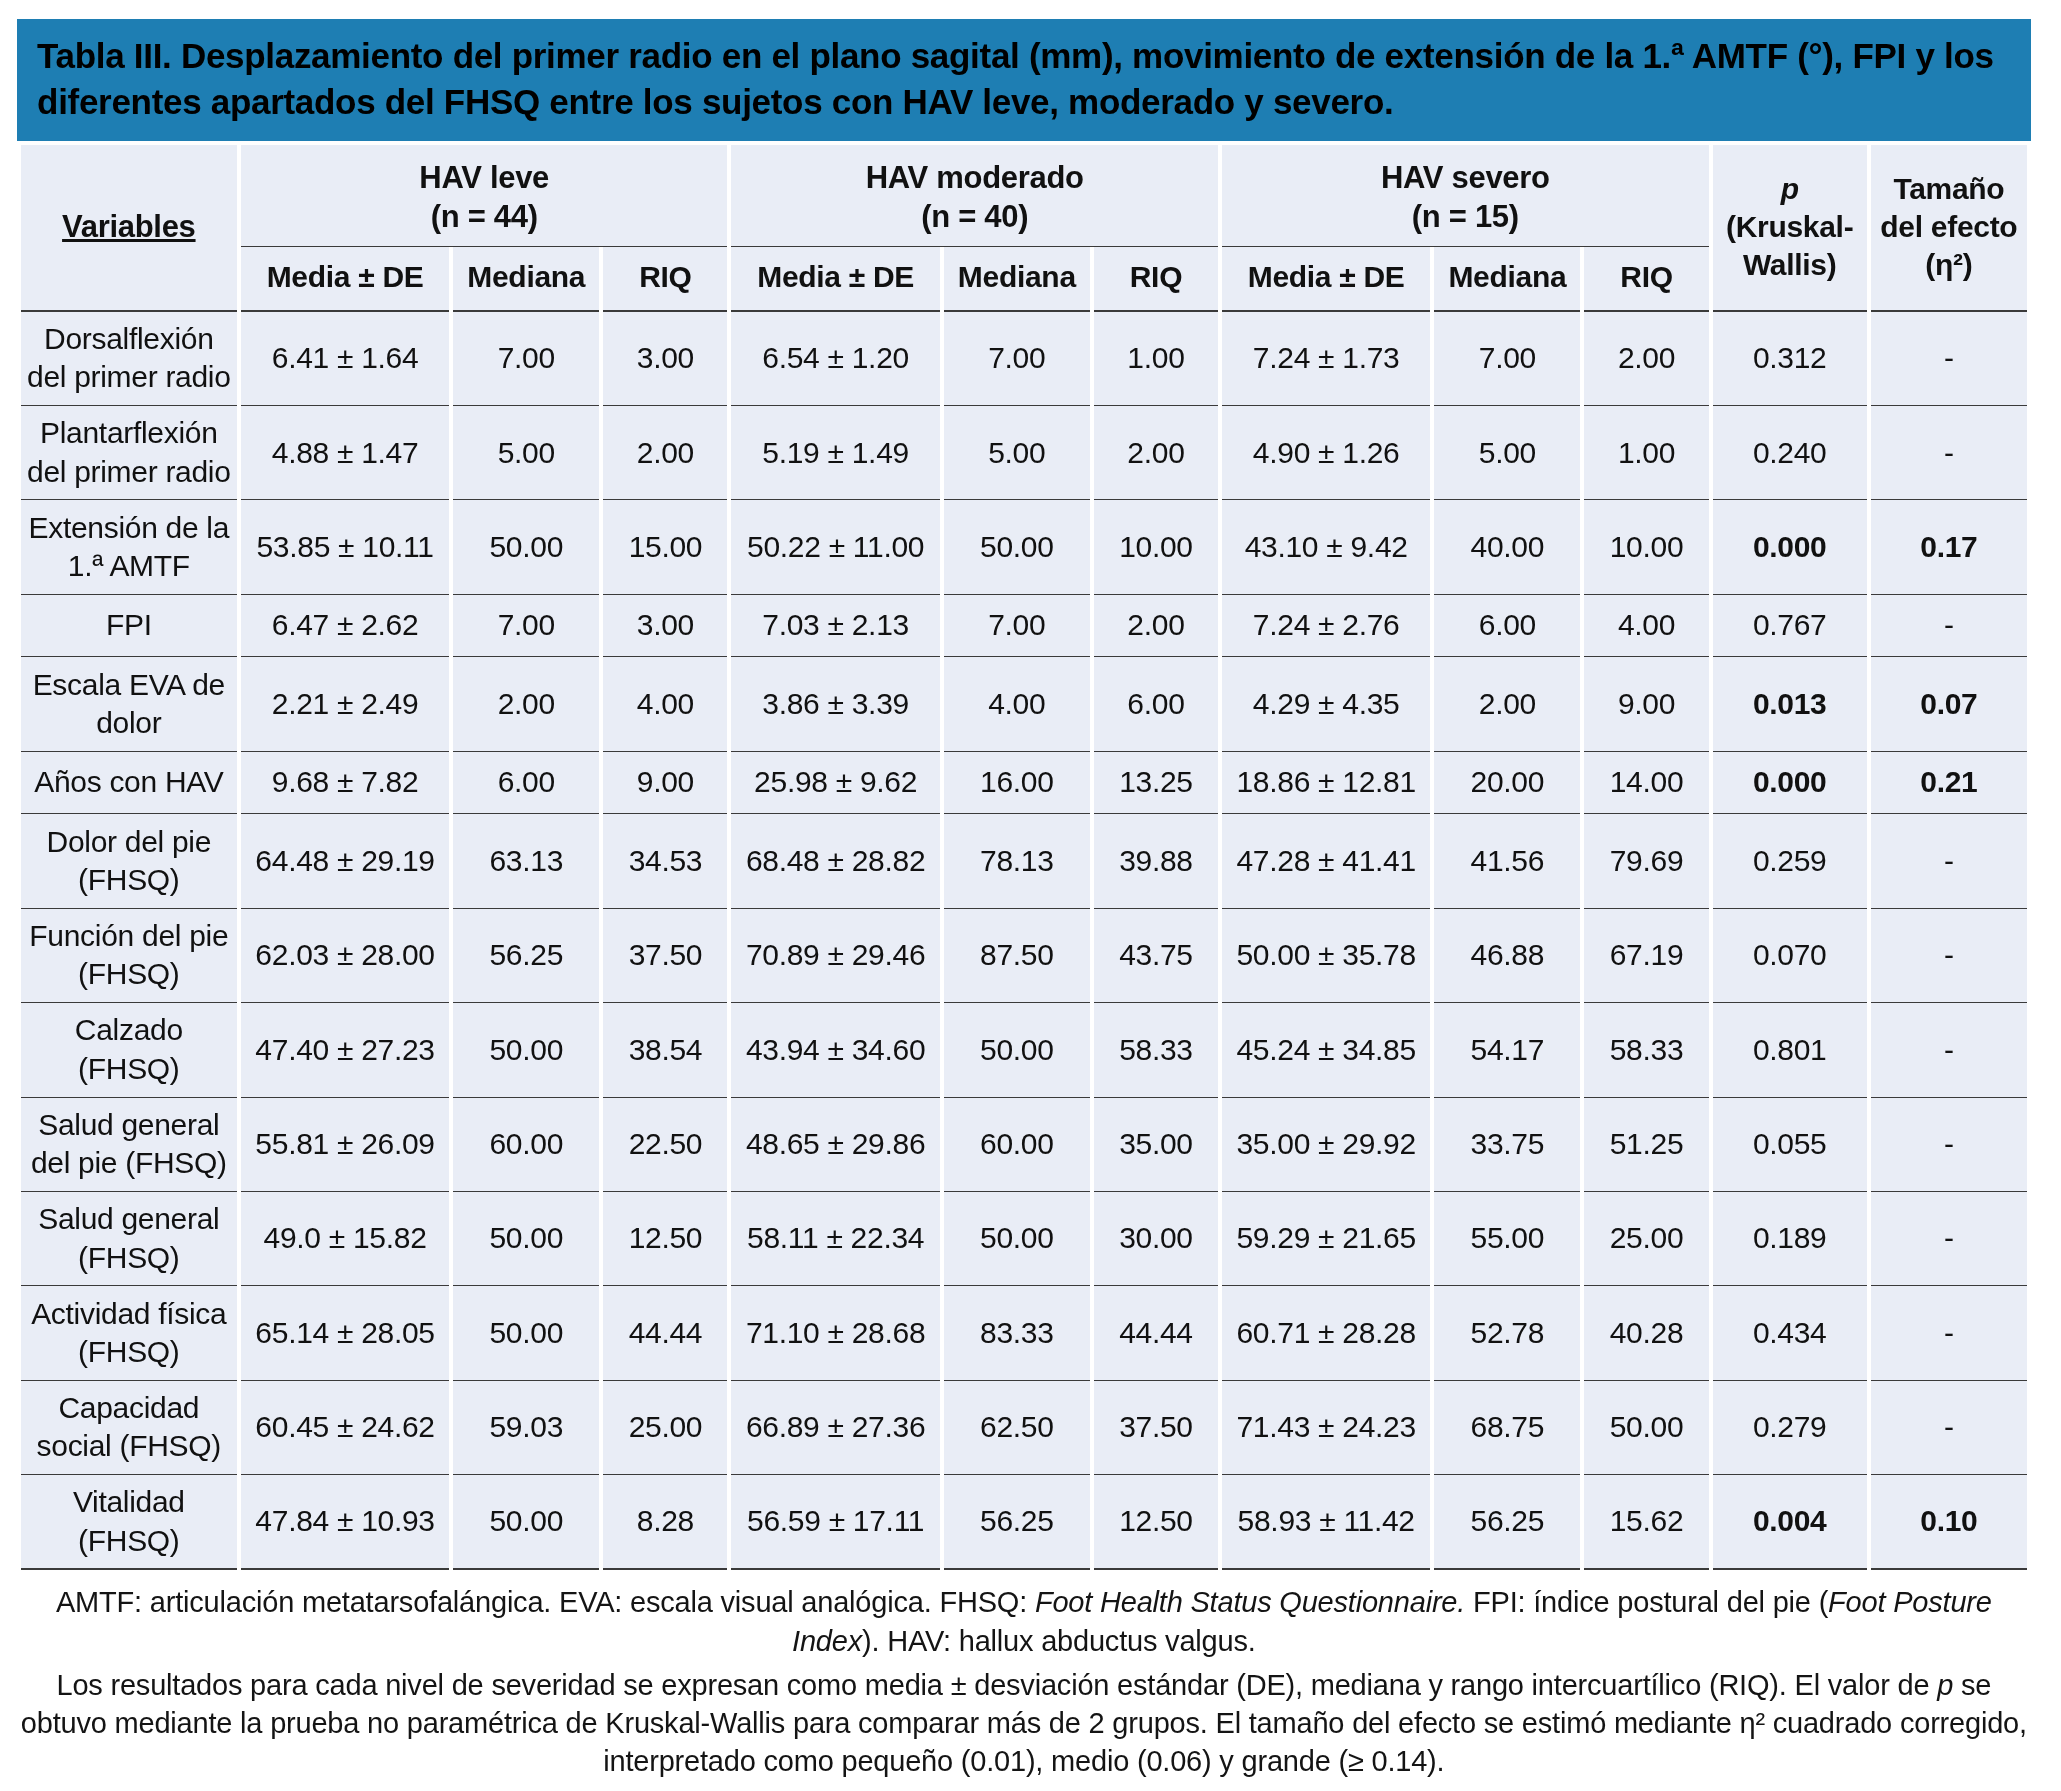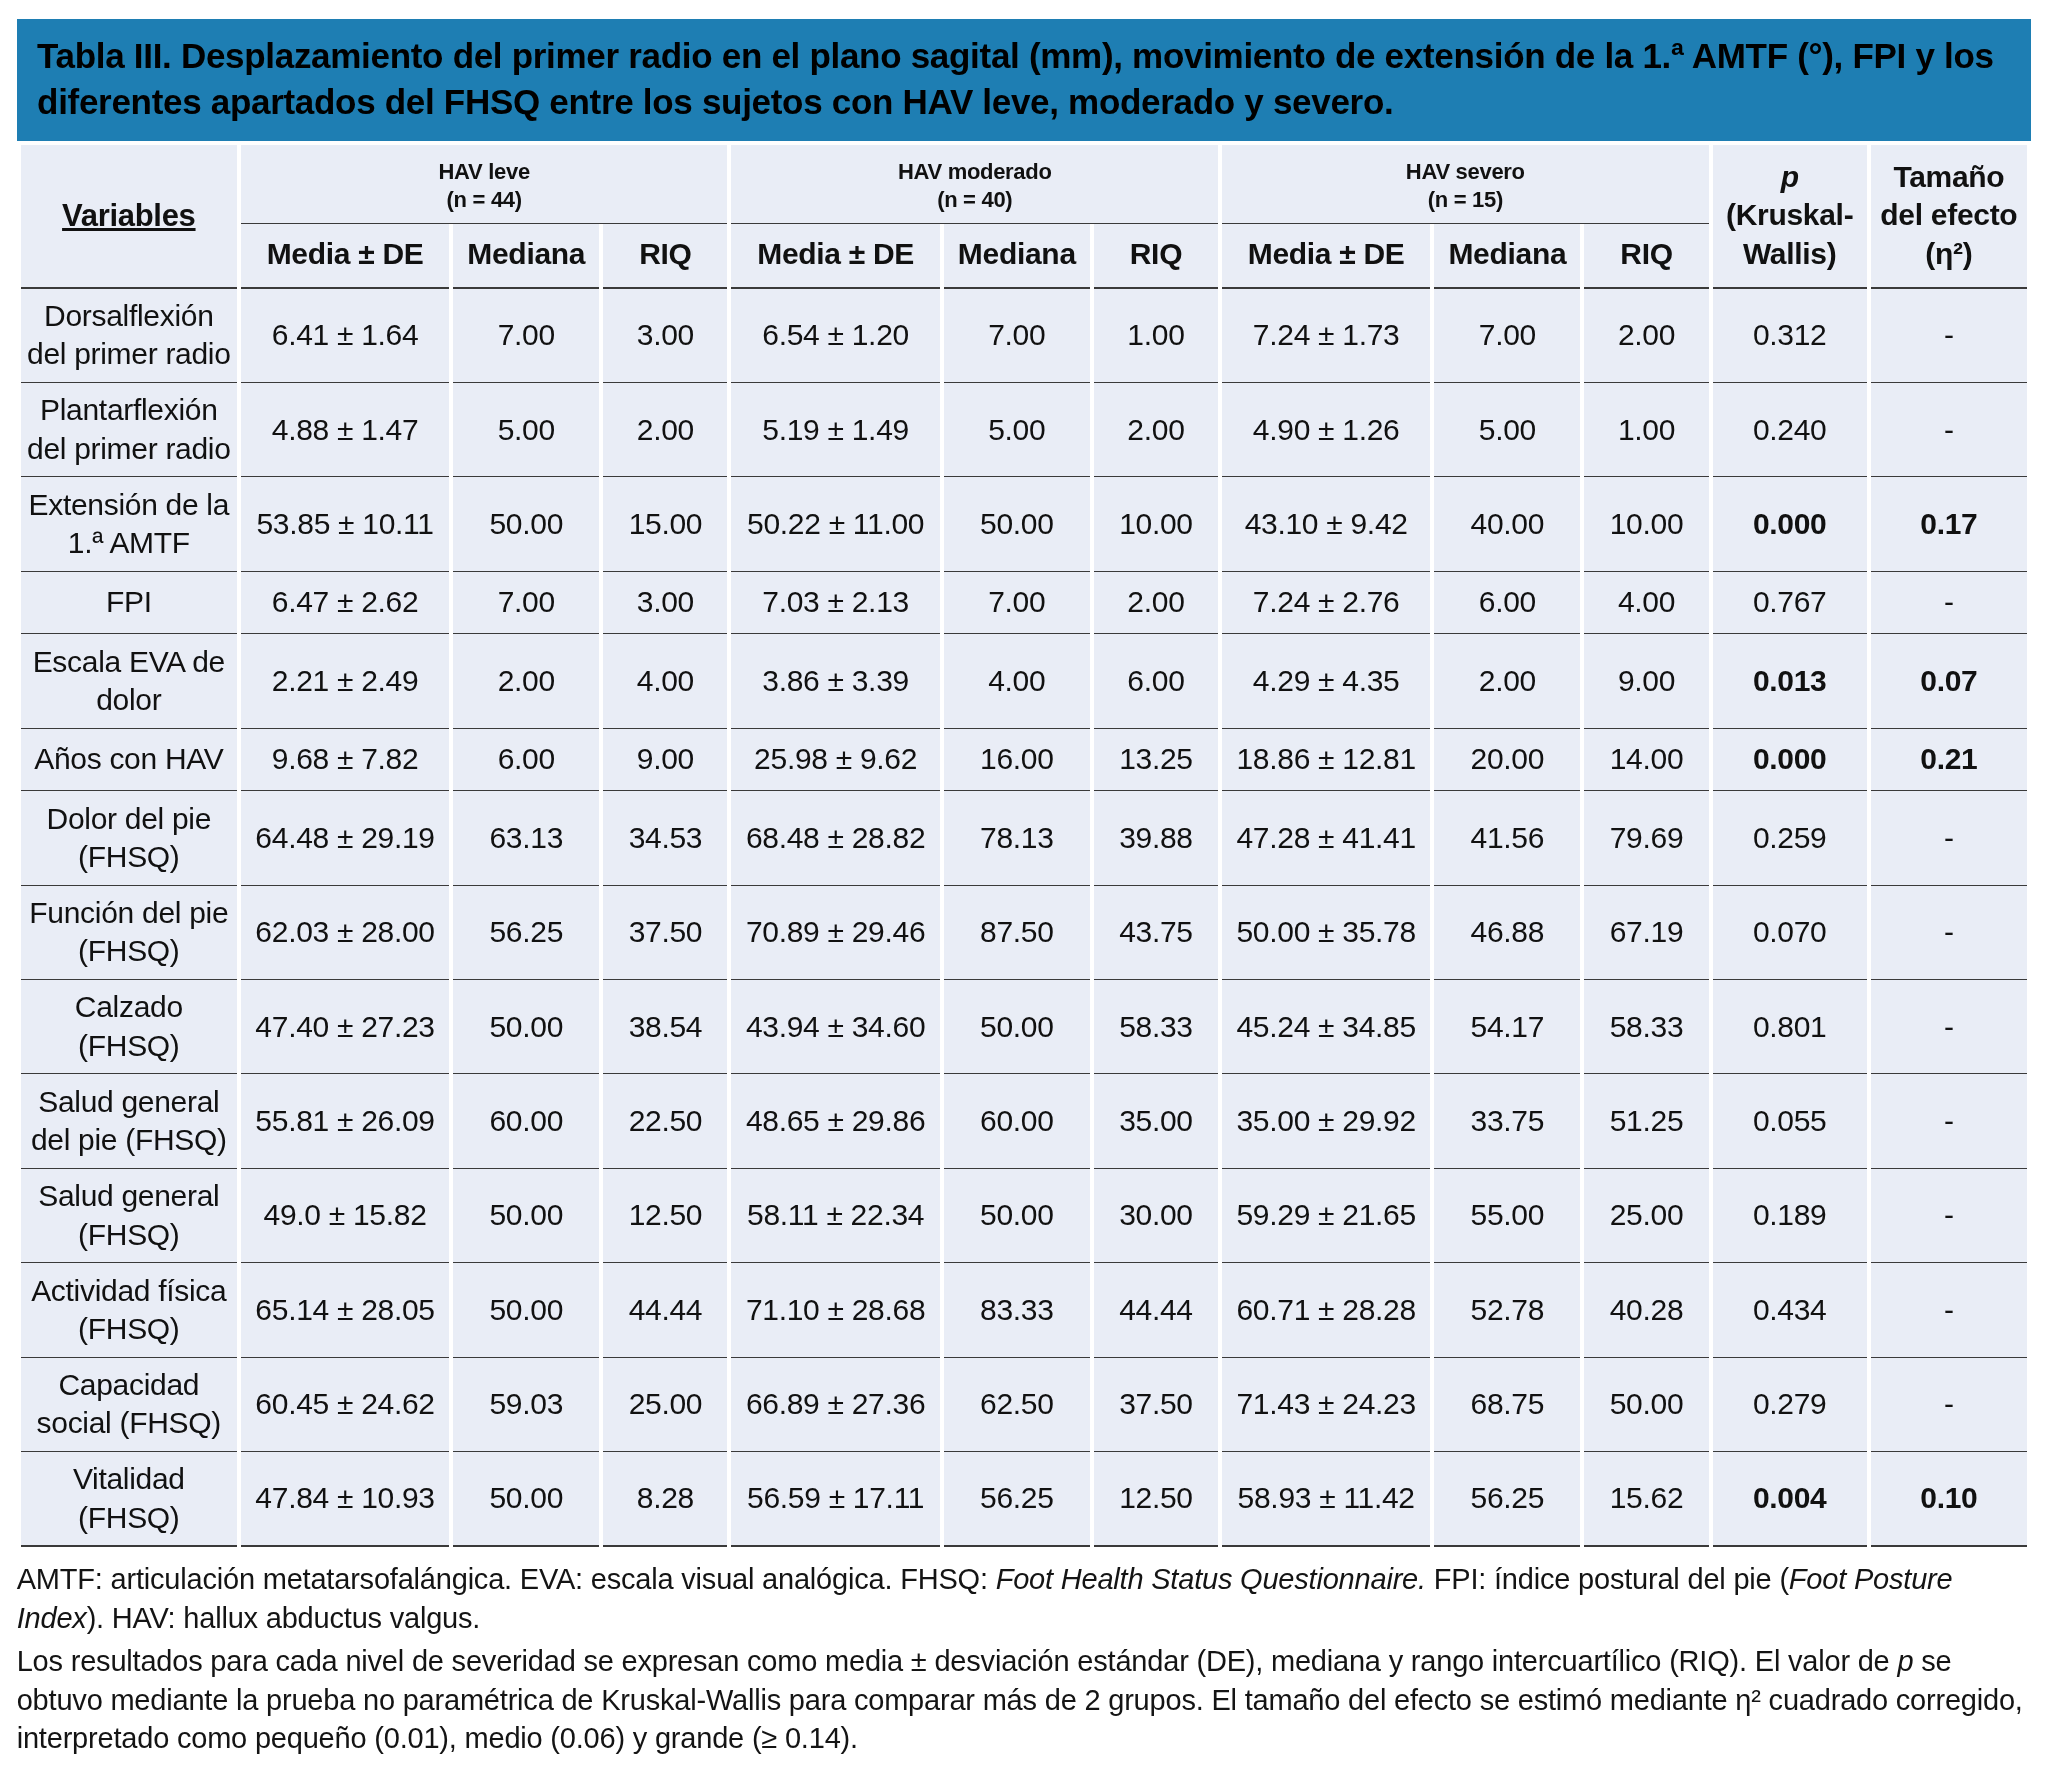--- a/index.html
+++ b/index.html
@@ -36,21 +36,21 @@
     text-align:center;
     vertical-align:middle;
     padding:8.3px 3.7px;
     font-size:30px;
     line-height:1.28;
     font-weight:400;
     word-wrap:break-word;
   }
   thead th{font-weight:700;}
   thead .group-head{
-    font-size:22px;
+    font-size:31px;
     padding:13px 3.7px 9.3px 3.7px;
     border-bottom:1.9px solid var(--rule);
     margin-left:21px;
   }
   thead .group-head .n-line{font-weight:700;}
   thead .sub-head{
     font-size:30px;
     padding:11px 1.9px 13px 1.9px;
     border-bottom:2.8px solid var(--rule);
   }
@@ -59,20 +59,21 @@
   .p-symbol{font-style:italic;font-weight:700;}
   tbody td{height:45px;}
   tbody tr:last-child td{border-bottom:2.8px solid var(--rule);}
   td.bold{font-weight:700;}
   .footnotes{
     margin-top:13px;
     font-size:29px;
     line-height:1.32;
     letter-spacing:-0.2px;
     color:#141414;
+    text-align:center;
   }
   .footnotes p{margin:0 0 5.6px 0;}
 </style>
 </head>
 <body>
 
 <div class="page">
 
   <div class="title-bar">Tabla III. Desplazamiento del primer radio en el plano sagital (mm), movimiento de extensión de la 1.ª AMTF (°), FPI y los diferentes apartados del FHSQ entre los sujetos con HAV leve, moderado y severo.</div>
 

